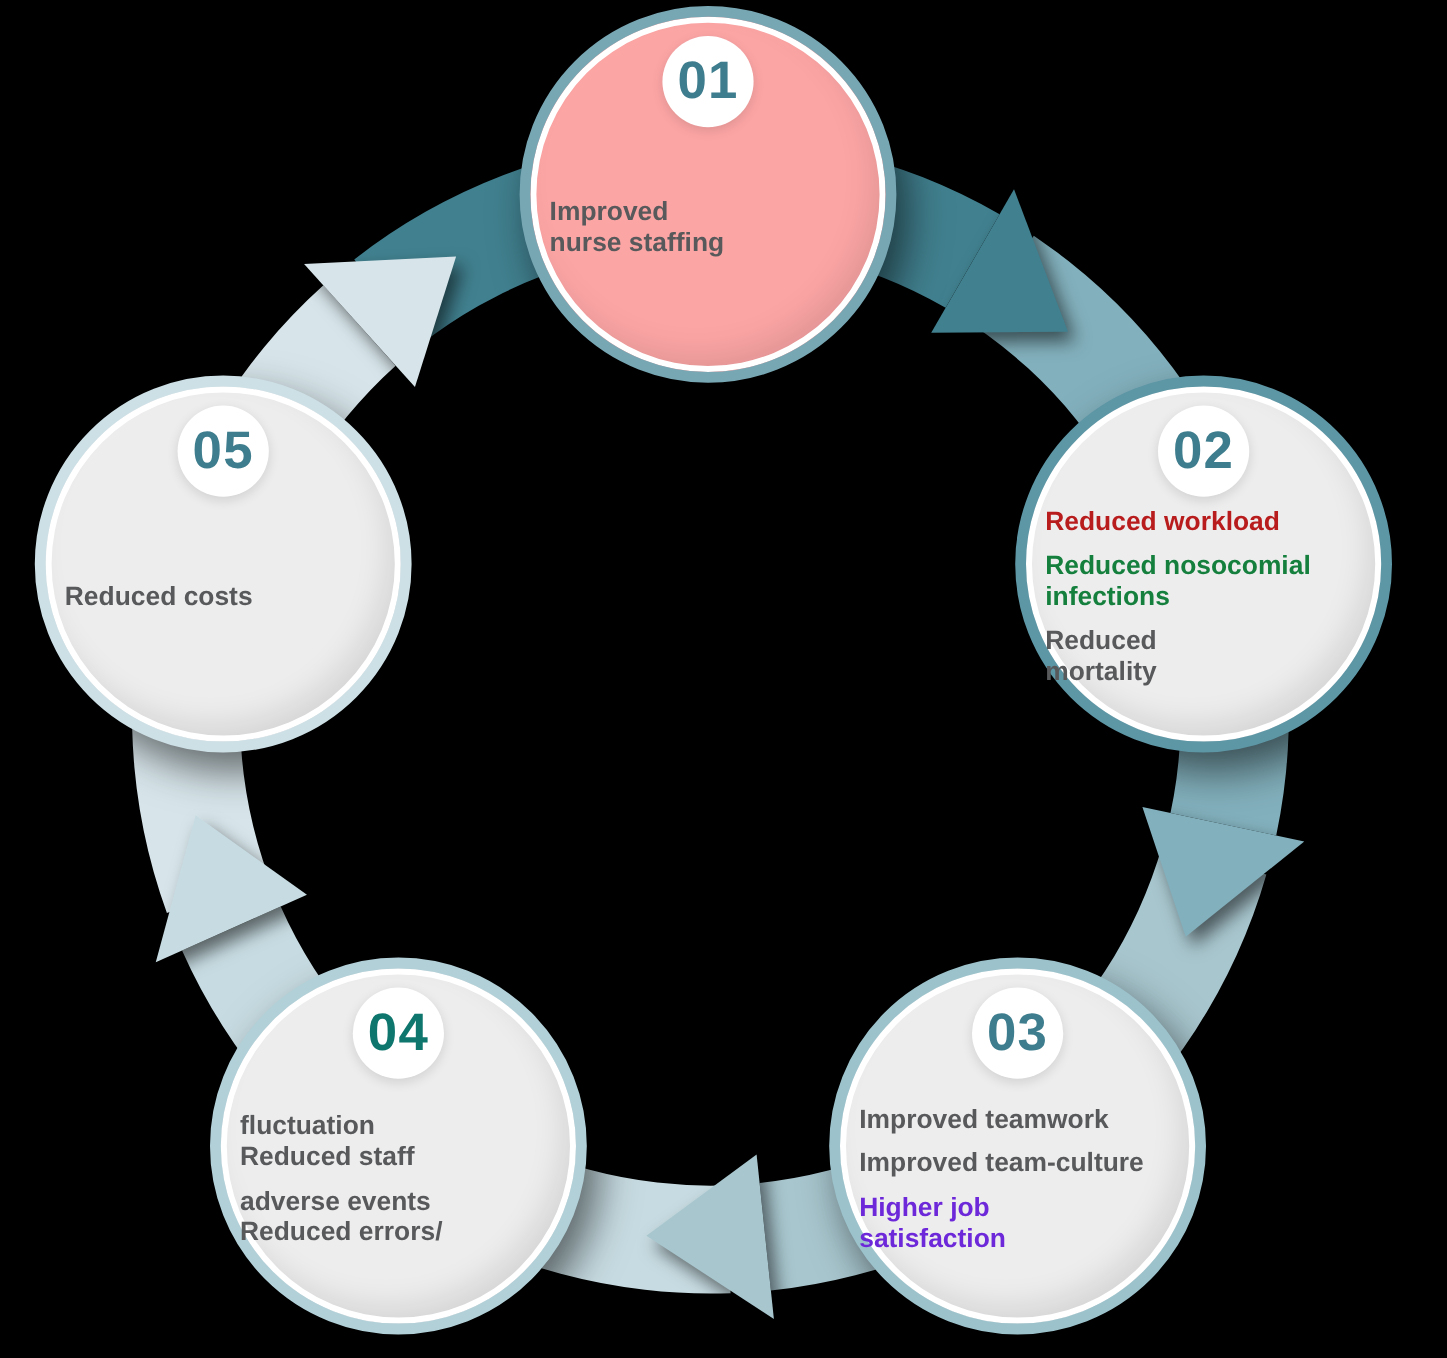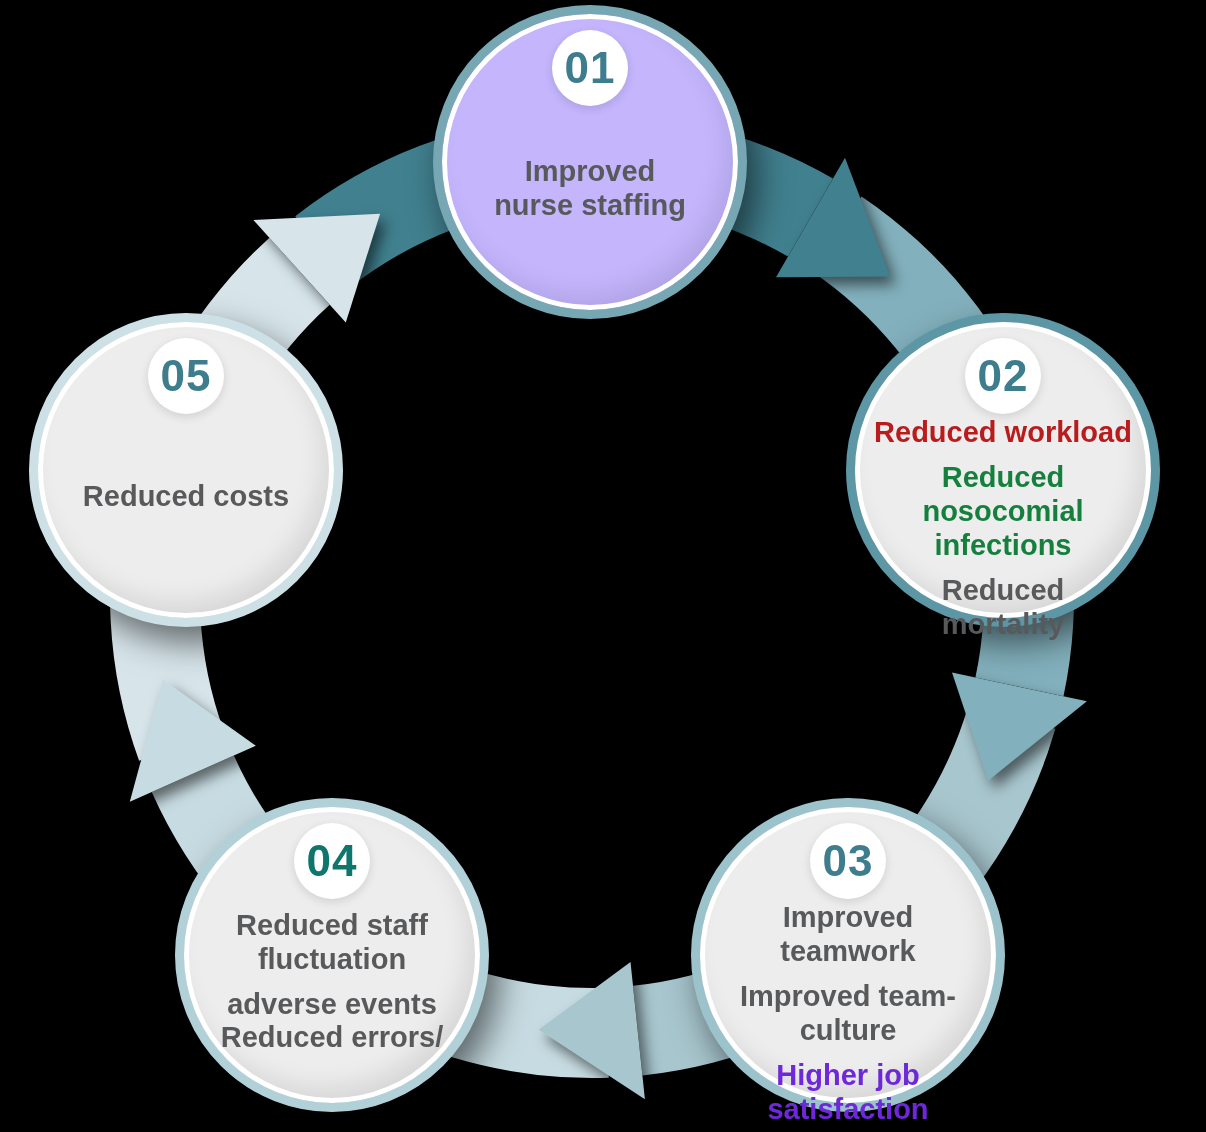--- a/index.html
+++ b/index.html
@@ -49,24 +49,24 @@
   }
   .node-text {
     flex: 1;
     width: 100%;
     display: flex; flex-direction: column;
     justify-content: center;
     gap: 11px;
     padding: 2px 16px 40px;
   }
   .item {
-    text-align: center;
+    text-align: left;
     color: #58595b;
     font-weight: bold;
-    font-size: 29px;
+    font-size: 22px;
     line-height: 1.17;
   }
   .item span { display: block; }
 </style>
 </head>
 <body style="background: rgb(0, 0, 0);">
 
 <div class="stage">
 
   <svg class="arrows" width="1206" height="1132" viewBox="0 0 1206 1132">
@@ -77,21 +77,21 @@
     <path class="band" d="M608.8 1077.7 A482 482 0 0 1 151.7 792.0 L233.9 755.4 A392 392 0 0 0 605.7 987.8 Z" fill="#c7dce2"></path>
     <path class="band" d="M139.1 760.8 A482 482 0 0 1 269.5 237.8 L329.7 304.7 A392 392 0 0 0 223.6 730.1 Z" fill="#d7e5ea"></path>
 
     <path class="head" d="M845.0 157.8 L890.0 276.4 L776.0 277.3 Z" fill="#41808f"></path>
     <path class="head" d="M1086.9 701.2 L988.1 780.7 L952.0 672.5 Z" fill="#82b0bc"></path>
     <path class="head" d="M644.9 1099.2 L538.7 1029.7 L630.5 962.0 Z" fill="#a8c6ce"></path>
     <path class="head" d="M129.8 801.8 L163.0 679.4 L255.8 745.7 Z" fill="#c7dce2"></path>
     <path class="head" d="M253.4 220.0 L380.1 213.8 L345.8 322.5 Z" fill="#d7e5ea"></path>
   </svg>
 
-  <div class="node node-1" style="border-color: rgb(120, 167, 180); background: #c4b5fd;">
+  <div class="node node-1" style="border-color: rgb(120, 167, 180); background: #fca5a5;">
     <div class="num-badge">
       <span class="num" style="color: rgb(62, 125, 141);">01</span>
     </div>
     <div class="node-text">
       <p class="item" style="color: rgb(88, 89, 91);">
         <span>Improved</span>
         <span>nurse staffing</span>
       </p>
     </div>
   </div>
@@ -132,22 +132,22 @@
       </p>
     </div>
   </div>
 
   <div class="node node-4" style="border-color: rgb(178, 208, 216); background: rgb(237, 237, 238);">
     <div class="num-badge">
       <span class="num" style="color: #0f766e;">04</span>
     </div>
     <div class="node-text">
       <p class="item" style="color: rgb(88, 89, 91);">
+        <span>fluctuation</span>
         <span>Reduced staff</span>
-        <span>fluctuation</span>
       </p>
       <p class="item" style="color: rgb(88, 89, 91);">
         <span>adverse events</span>
         <span>Reduced errors/</span>
       </p>
     </div>
   </div>
 
   <div class="node node-5" style="border-color: rgb(205, 224, 230); background: rgb(237, 237, 238);">
     <div class="num-badge">

